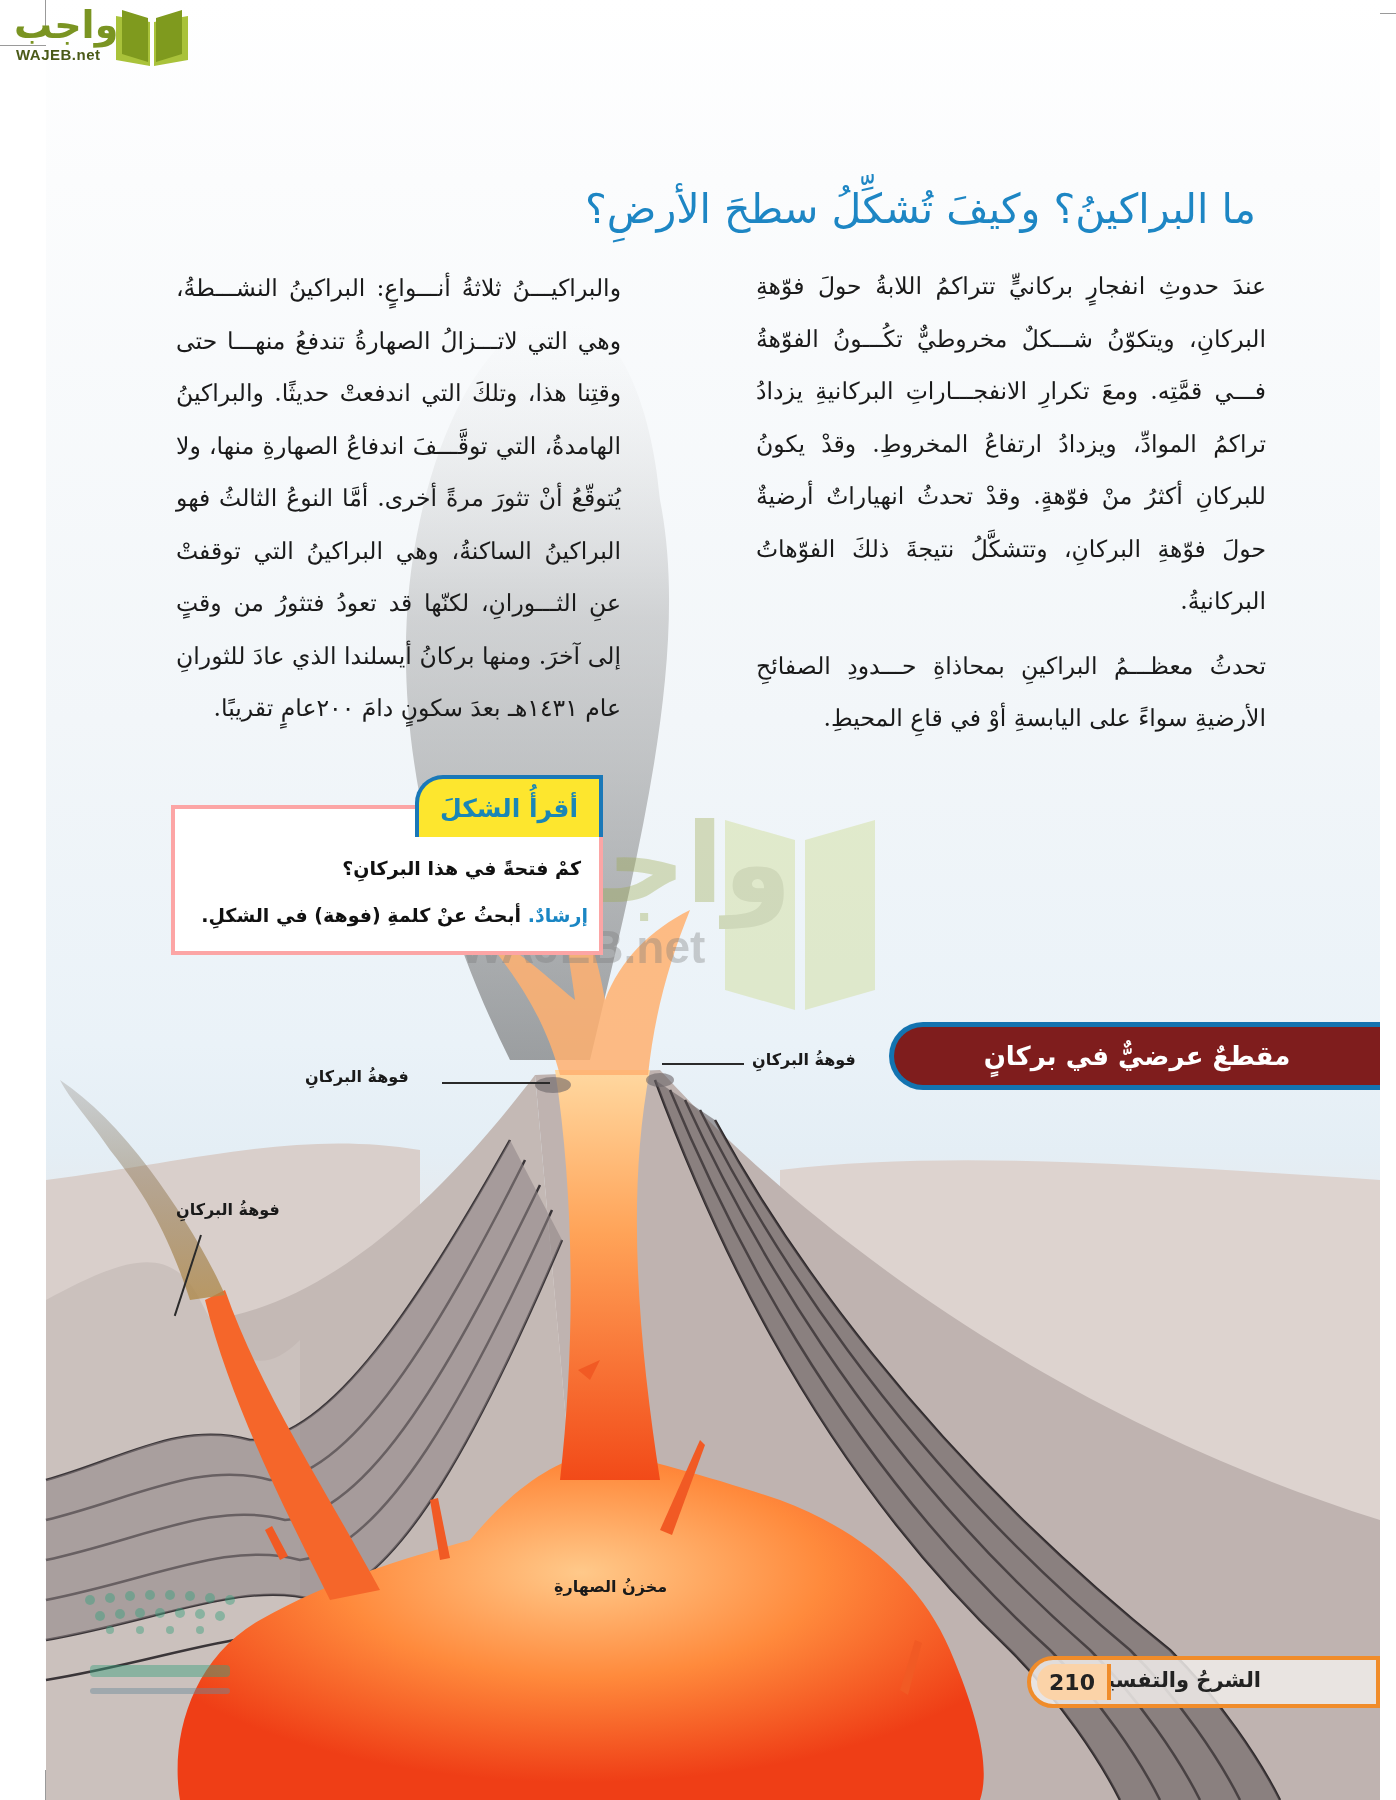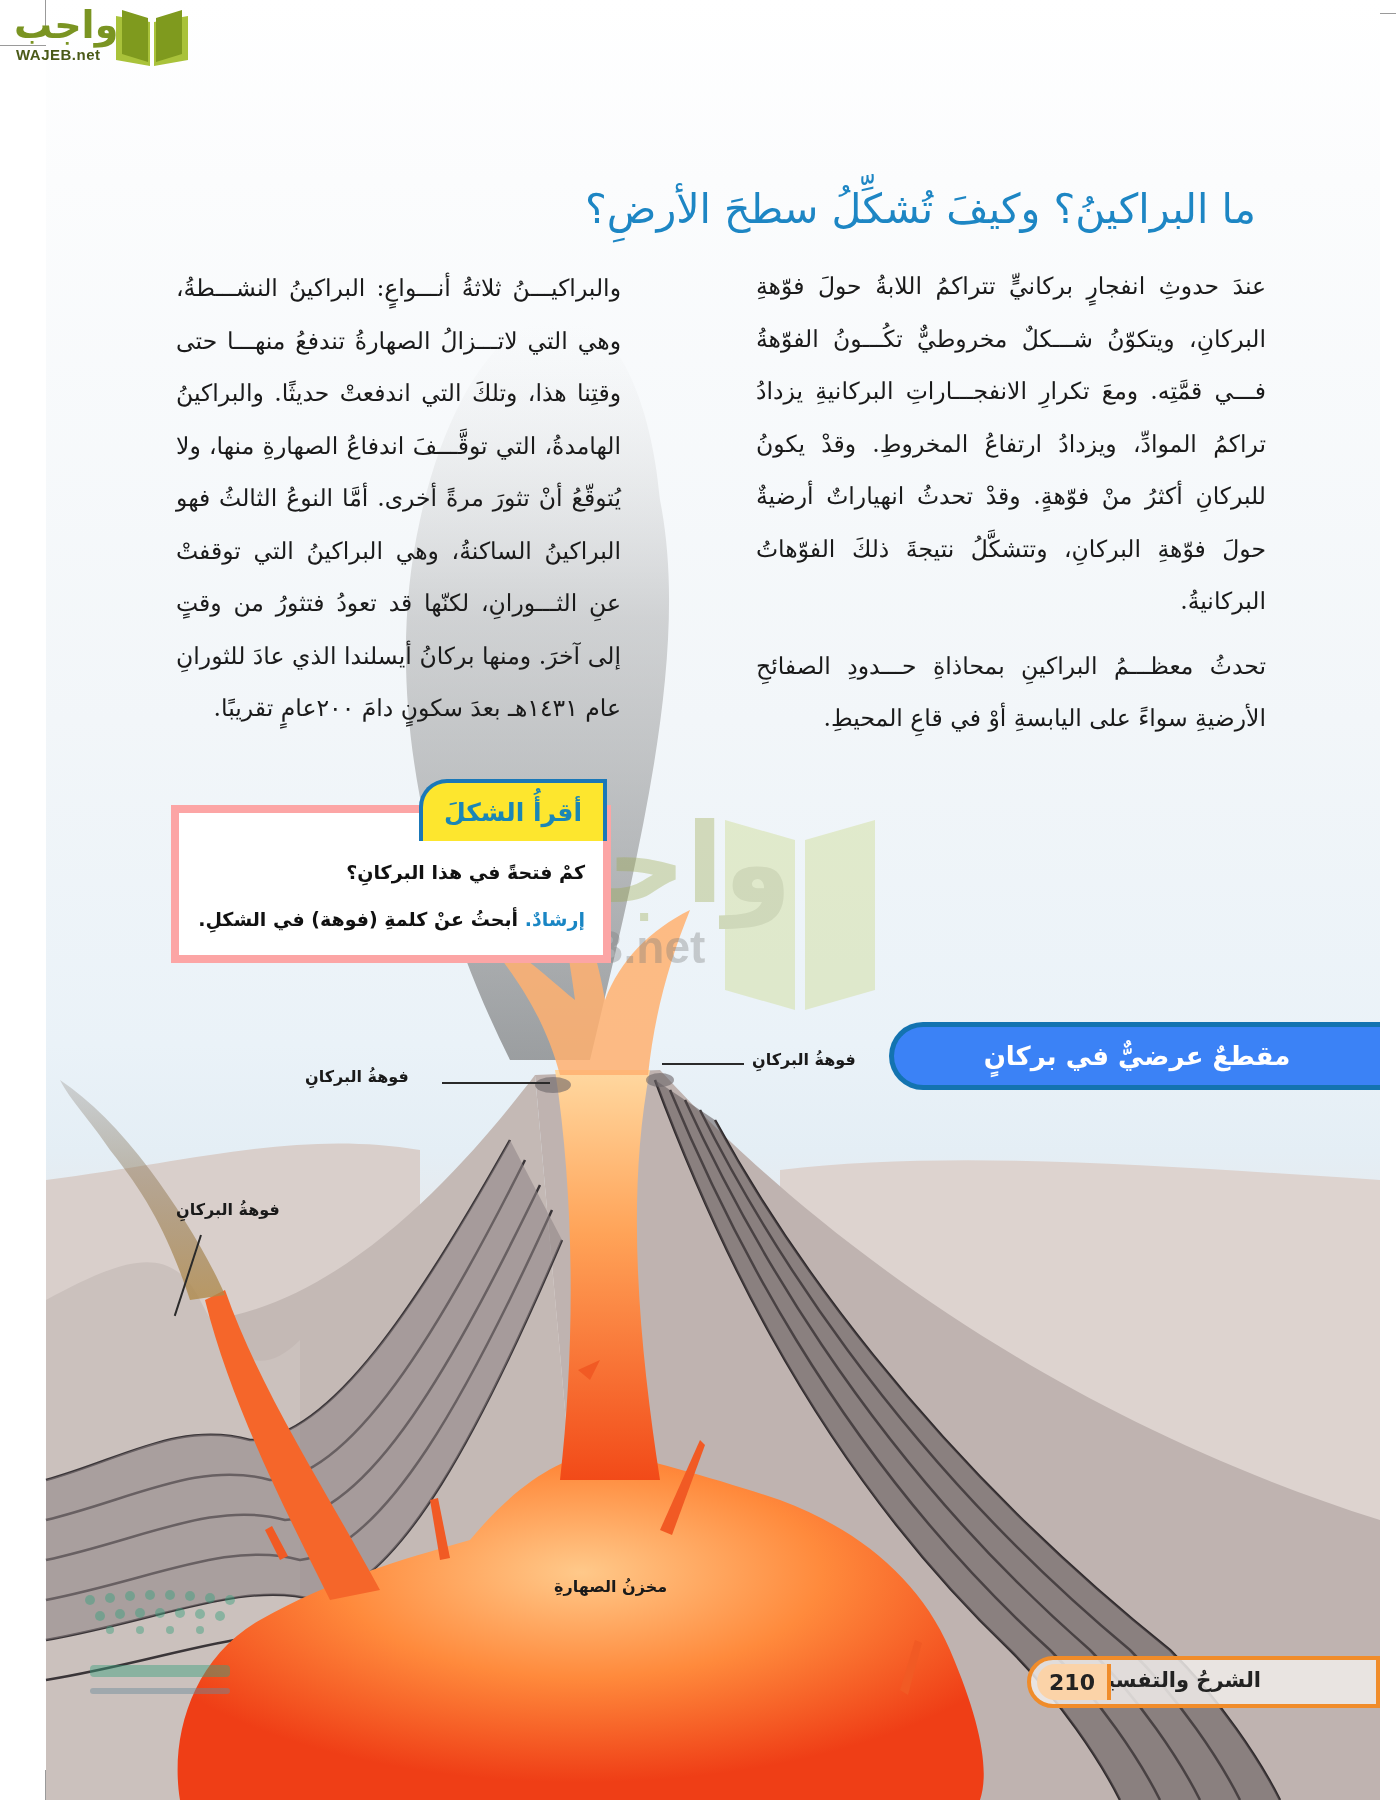--- a/index.html
+++ b/index.html
@@ -30,48 +30,48 @@
     font-family: "DejaVu Serif", serif; font-size: 23.5px; line-height: 52.5px; color: #1a1a1a;
   }
   .col-right { right: 130px; top: 260px; width: 510px; }
   .col-left { left: 176px; top: 262px; width: 445px; }
   .col p { margin: 0 0 12px 0; }
   .hl { background: #ffec1e; font-weight: bold; padding: 0 2px; }
 
   
   .readfig {
     position: absolute; left: 171px; top: 805px; width: 424px; height: 142px;
-    border: 8px solid #fca5a5; background: #ffffff; direction: rtl;
+    border: 4px solid #fca5a5; background: #ffffff; direction: rtl;
   }
   .readfig-tab {
     position: absolute; right: -4px; top: -34px; width: 180px; height: 58px;
     background: #fde62e; border: 4px solid #1a78b8; border-radius: 28px 0 0 0;
     border-bottom: none; display: flex; align-items: center; justify-content: center;
     font-size: 25px; font-weight: bold; color: #1a86b6; font-family: "DejaVu Sans", sans-serif;
   }
   .readfig-q {
     position: absolute; right: 18px; top: 48px; font-size: 19px; font-weight: bold; color: #111;
     font-family: "DejaVu Sans", sans-serif;
   }
   .readfig-hint {
-    position: absolute; right: 18px; top: 95px; font-size: 19px; font-weight: bold; color: #111;
+    position: absolute; right: 11px; top: 95px; font-size: 19px; font-weight: bold; color: #111;
     font-family: "DejaVu Sans", sans-serif;
   }
   .readfig-hint .lbl { color: #1a86c4; }
 
   
   .wm { position: absolute; left: 460px; top: 800px; width: 360px; height: 200px; opacity: 0.35; }
   .wm-ar { position: absolute; left: 30px; top: 0; font-size: 110px; font-weight: bold; color: #9aa84a; direction: rtl; font-family: "DejaVu Sans", sans-serif; }
   .wm-en { position: absolute; left: 0; top: 120px; font-size: 46px; font-weight: bold; color: #7a7a7a; font-family: "Liberation Sans", sans-serif; }
   .wm-book { position: absolute; left: 265px; top: 0; width: 150px; height: 210px; }
 
   
   .section-bar {
     position: absolute; left: 889px; top: 1022px; width: 491px; height: 68px;
-    background: #3b82f6; border: 5px solid #1373b0; border-right: none;
+    background: #7f1d1d; border: 5px solid #1373b0; border-right: none;
     border-radius: 40px 0 0 40px; box-sizing: border-box;
     display: flex; align-items: center; justify-content: center; direction: rtl;
     color: #ffffff; font-size: 26px; font-weight: bold; font-family: "DejaVu Sans", sans-serif;
   }
 
   
   .illus { position: absolute; left: 0; top: 0; width: 1396px; height: 1800px; }
 
   .label {
     position: absolute; direction: rtl; font-size: 16px; font-weight: bold; color: #1a1a1a;

